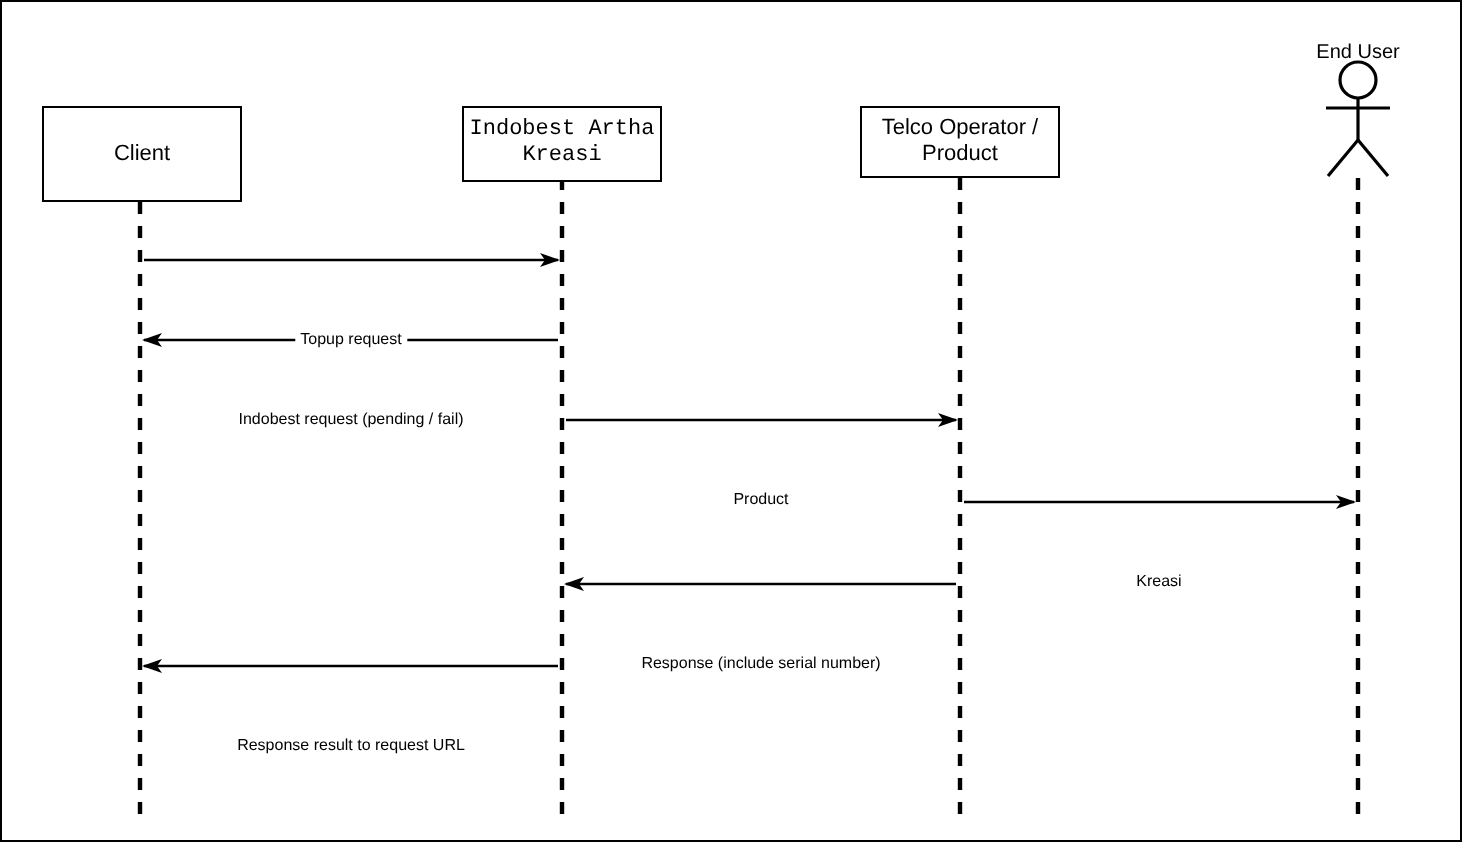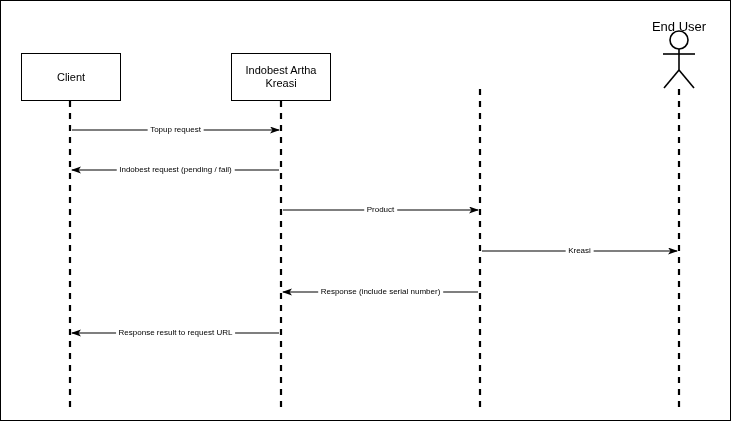--- a/index.html
+++ b/index.html
@@ -45,37 +45,38 @@
     align-items: center;
     justify-content: center;
     text-align: center;
     font-size: 11px;
     line-height: 13px;
     color: #000000;
     font-family: "Liberation Sans", sans-serif;
   }
   .actor-label {
     position: absolute;
-    font-size: 13px;
+    font-size: 10px;
     line-height: 13px;
     color: #000000;
     text-align: center;
     white-space: nowrap;
     font-family: "Liberation Sans", sans-serif;
   }
   .msg-label {
     position: absolute;
     font-size: 8px;
     line-height: 10px;
     color: #000000;
     background: #ffffff;
     padding: 0 3px;
     white-space: nowrap;
     transform: translate(-50%, -50%);
     font-family: "Liberation Sans", sans-serif;
+    margin-top: 40px;
   }
 </style>
 </head>
 <body>
 
 <div id="canvas">
 
   <svg id="diagram" viewBox="0 0 731 421" xmlns="http://www.w3.org/2000/svg">
     <defs>
       <marker id="arrow-right" markerWidth="10" markerHeight="10" refX="9" refY="3.5" orient="auto" markerUnits="userSpaceOnUse">
@@ -106,24 +107,27 @@
         <line x1="482" y1="251" x2="677" y2="251" stroke="#000000" stroke-width="1.2" marker-end="url(#arrow-right)"></line>
         <line x1="478" y1="292" x2="283" y2="292" stroke="#000000" stroke-width="1.2" marker-end="url(#arrow-left)"></line>
         <line x1="279" y1="333" x2="72" y2="333" stroke="#000000" stroke-width="1.2" marker-end="url(#arrow-left)"></line>
       </g>
   </svg>
 
   <div class="lifeline-box" id="box-client" style="left: 21px; top: 53px; width: 100px; height: 48px;">
     <span>Client</span>
   </div>
 
-  <div class="lifeline-box" id="box-indobest" style="left: 231px; top: 53px; width: 100px; height: 48px;">
+  <div class="lifeline-box" id="box-indobest" style="left: 231px; top: 53px; width: 100px; height: 38px; font-family: Liberation Mono, monospace;">
     <span>Indobest Artha Kreasi</span>
   </div>
 
+  <div class="lifeline-box" id="box-telco" style="left: 430px; top: 53px; width: 100px; height: 36px;">
+    <span>Telco Operator / Product</span>
+  </div>
 
   <div class="actor-label" id="label-enduser" style="left: 629px; top: 20px; width: 100px;">End User</div>
 
   <div id="message-labels">
       <div class="msg-label" style="left: 175.5px; top: 130px;">Topup request</div>
       <div class="msg-label" style="left: 175.5px; top: 170px;">Indobest request (pending / fail)</div>
       <div class="msg-label" style="left: 380.5px; top: 210px;">Product</div>
       <div class="msg-label" style="left: 579.5px; top: 251px;">Kreasi</div>
       <div class="msg-label" style="left: 380.5px; top: 292px;">Response (include serial number)</div>
       <div class="msg-label" style="left: 175.5px; top: 333px;">Response result to request URL</div>

